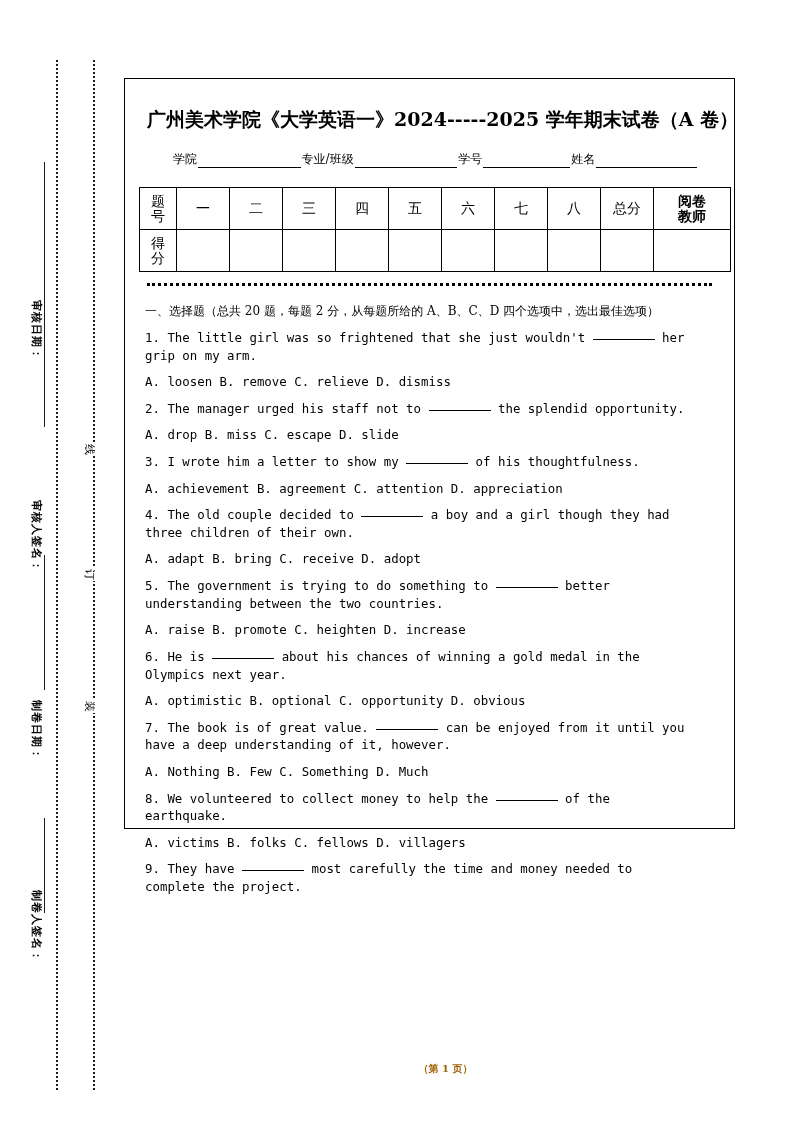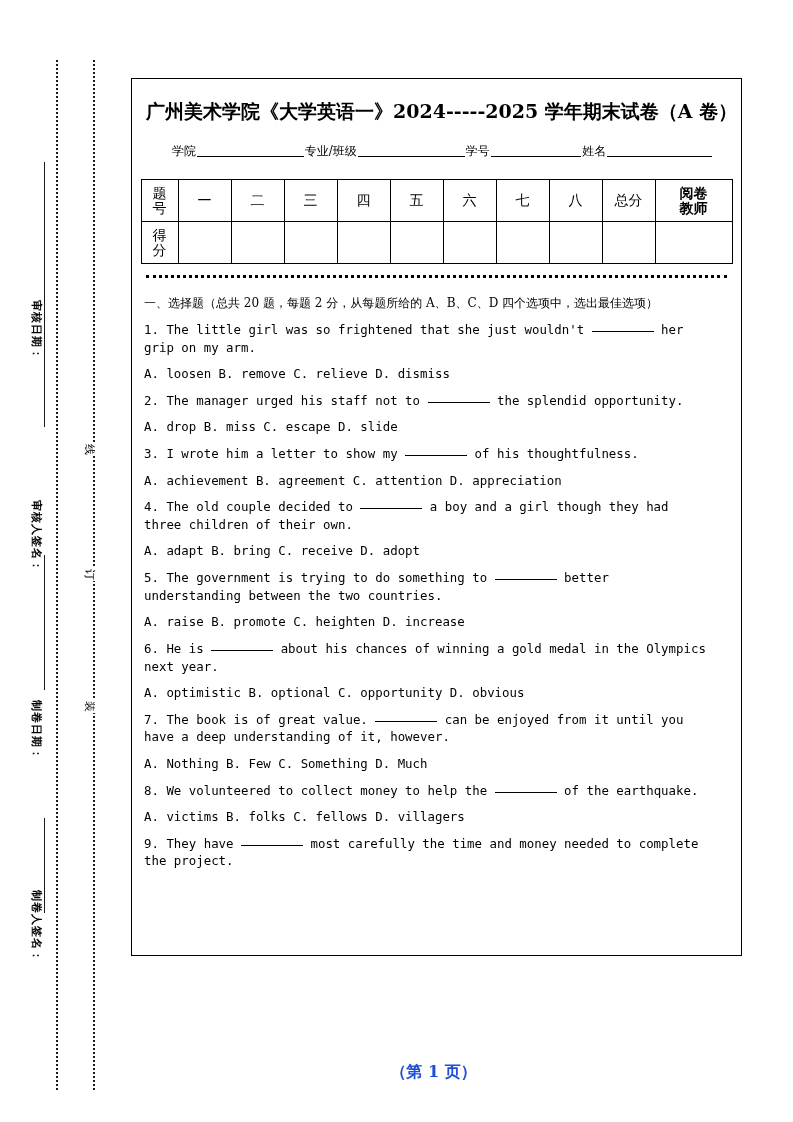--- a/index.html
+++ b/index.html
@@ -53,44 +53,44 @@
     font-family: "DejaVu Serif", "Liberation Serif", serif;
     font-size: 11px;
     color: #000;
     background: #ffffff;
     padding: 2px 1px;
   }
 
   
   .paper {
     position: absolute;
-    left: 131px;
+    left: 124px;
     top: 78px;
     width: 611px;
-    height: 878px;
+    height: 751px;
     border: 1.5px solid #000;
     box-sizing: border-box;
-    padding: 6px;
+    padding: 14px;
   }
 
   .title {
     text-align: center;
     font-size: 19px;
     font-weight: bold;
     font-family: "DejaVu Serif", "Liberation Serif", serif;
     letter-spacing: 0px;
     margin: 14px 8px 0 8px;
     white-space: nowrap;
     color: #000;
   }
 
   
   .info-line {
     display: flex;
-    align-items: flex-start;
+    align-items: flex-end;
     margin: 18px 22px 0 34px;
     font-size: 12px;
     font-family: "DejaVu Serif", "Liberation Serif", serif;
     color: #000;
   }
   .info-label { white-space: nowrap; }
   .info-blank {
     flex: 1 1 auto;
     border-bottom: 1px solid #000;
     height: 13px;
@@ -155,28 +155,28 @@
   .blank-inline {
     display: inline-block;
     width: 62px;
     border-bottom: 1px solid #000;
     vertical-align: 2px;
   }
 
   
   .footer {
     position: absolute;
-    left: 128px;
+    left: 140px;
     top: 1062px;
     width: 611px;
     text-align: center;
     font-family: "DejaVu Serif", "Liberation Serif", serif;
-    font-size: 16px;
+    font-size: 10px;
     font-weight: bold;
-    color: #1d4ed8;
+    color: #a16207;
   }
 </style>
 </head>
 <body>
 
 <div class="rail rail-outer"></div>
 <div class="rail rail-inner"></div>
 
 <div class="rail-solid" style="top:162px; height:265px;"></div>
 <div class="rail-solid" style="top:555px; height:135px;"></div>

